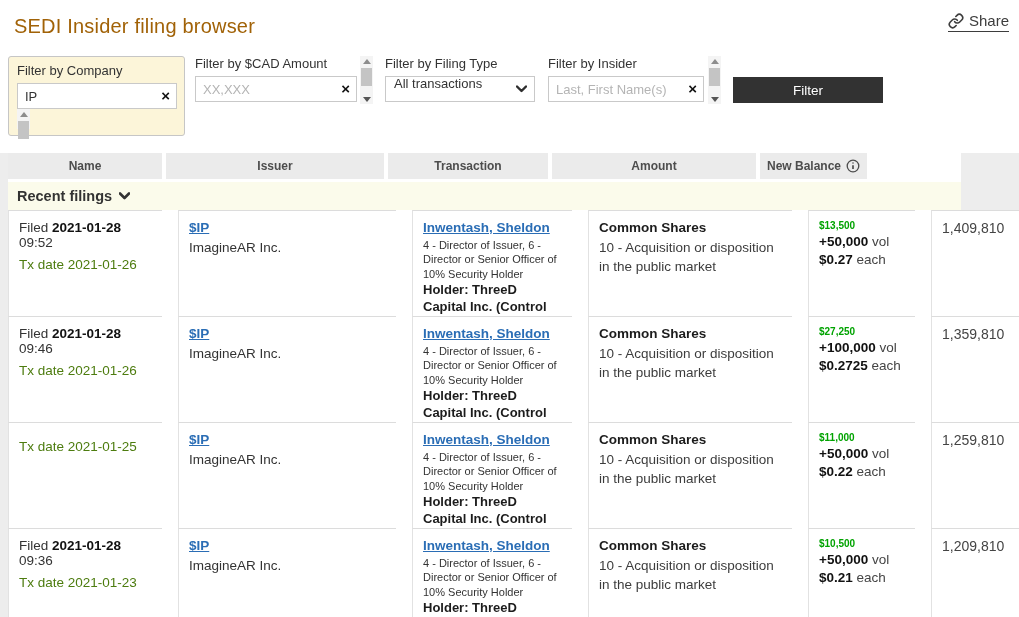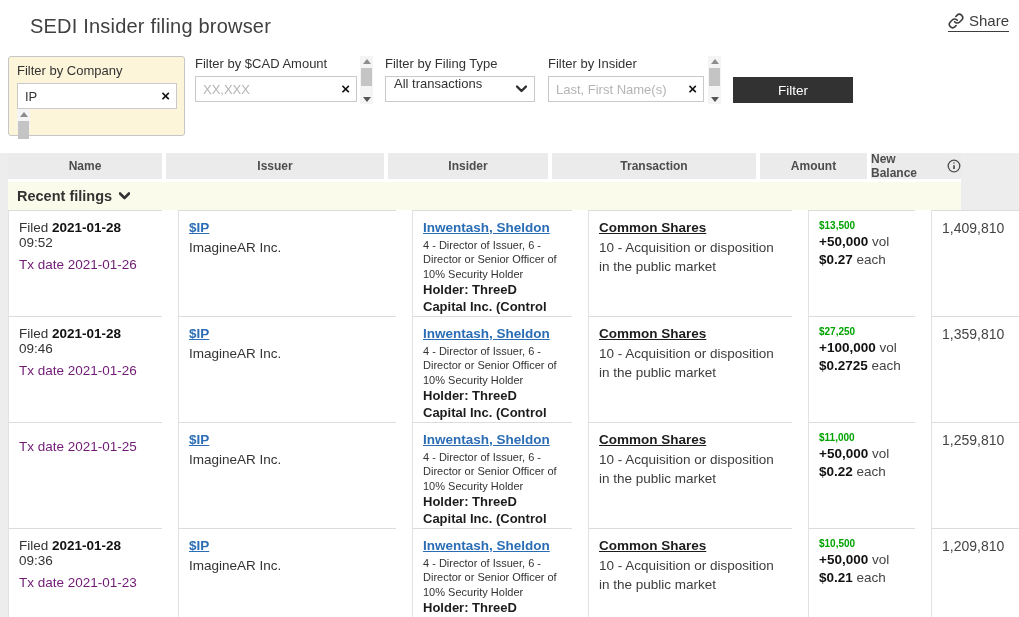--- a/index.html
+++ b/index.html
@@ -6,21 +6,21 @@
     --accent_green:#00a300; --link_blue:#2a6db5; --button_dark:#323232;
     --highlight_cream:#fcf5d9; --header_gray:#ebebeb; --group_row_cream:#fbfbeb;
     --gutter_gray:#ededed;
   }
   *{box-sizing:border-box;margin:0;padding:0;}
   html,body{width:1019px;height:617px;overflow:hidden;background:#fff;
     font-family:"Liberation Sans","DejaVu Sans",sans-serif;color:#333;font-size:13px;}
 
   
   .topbar{position:relative;height:46px;}
-  .page-title{position:absolute;left:30px;top:15px;font-size:20px;font-weight:400;color:#404040;letter-spacing:.2px;}
+  .page-title{position:absolute;left:14px;top:15px;font-size:20px;font-weight:400;color:#a16207;letter-spacing:.2px;}
   .share{position:absolute;right:10px;top:12px;display:flex;align-items:center;gap:5px;
     color:#3d3d3d;font-size:15px;text-decoration:none;border-bottom:1px solid #3d3d3d;
     padding-bottom:2px;cursor:pointer;}
   .share svg{display:block;}
 
   
   .filters{display:flex;align-items:flex-start;margin:10px 0 0 8px;}
   .fgroup{display:flex;align-items:flex-start;}
   .fcol{display:flex;flex-direction:column;}
   .flabel{font-size:13px;color:#333;margin-bottom:5px;white-space:nowrap;}
@@ -44,48 +44,48 @@
   .sp-up,.sp-down{height:10px;display:flex;align-items:center;justify-content:center;}
   .sp-up::after{content:"";border-left:4px solid transparent;border-right:4px solid transparent;border-bottom:5px solid #8d8d8d;}
   .sp-down::after{content:"";border-left:4px solid transparent;border-right:4px solid transparent;border-top:5px solid #555;}
   .sp-track{flex:1;position:relative;}
   .sp-thumb{position:absolute;left:1px;right:1px;top:2px;height:18px;background:#c4c4c4;}
   
   .select{position:relative;width:150px;height:26px;border:1px solid #c9c9c9;background:#fff;
     display:flex;align-items:center;padding:0 24px 12px 8px;cursor:pointer;}
   .select svg{position:absolute;right:7px;top:8px;}
   
-  .filter-btn{width:120px;height:26px;margin-top:21px;border:0;background:var(--button_dark,#323232);
+  .filter-btn{width:150px;height:26px;margin-top:21px;border:0;background:var(--button_dark,#323232);
     color:#fff;font-family:inherit;font-size:13.5px;cursor:pointer;}
 
   
   .tablewrap{position:relative;margin:17px 0 0 8px;}
   .gutter-right{position:absolute;top:0;bottom:-200px;left:953px;right:-8px;background:var(--gutter_gray,#ededed);width:auto;}
   .gutter-right{right:0;width:66px;left:auto;margin-right:-8px;}
   .gutter-left{position:absolute;top:0;bottom:-200px;left:-8px;width:8px;background:var(--gutter_gray,#ededed);}
   .grid{position:relative;display:grid;grid-template-columns:154px 218px 160px 204px 107px 90px 40px;column-gap:4px;}
   .hcell{background:var(--header_gray,#ebebeb);height:26px;display:flex;align-items:center;justify-content:center;
     font-weight:700;font-size:12px;color:#4d4d4d;gap:5px;}
   .hcell.empty{background:transparent;}
   .info{display:inline-flex;cursor:pointer;}
   .group-row{position:relative;background:var(--group_row_cream,#fbfbeb);width:953px;height:28px;margin-top:3px;
     display:flex;align-items:center;padding-left:9px;gap:7px;font-weight:700;font-size:14.5px;color:#333;cursor:pointer;}
   .body{position:relative;display:grid;grid-template-columns:154px 218px 160px 204px 107px 90px 40px;column-gap:16px;
     grid-auto-rows:106px;}
   .cell{background:#fff;border-top:1px solid #dcdcdc;border-left:1px solid #e2e2e2;padding:9px 10px 8px 10px;
     font-size:13.5px;overflow:hidden;}
   .cell.nb-cell{border-right:1px solid #e2e2e2;color:#444;font-size:14px;}
   .cell.plus-cell{border-right:1px solid #e2e2e2;padding:5px 0 0 0;display:flex;justify-content:center;align-items:flex-start;}
-  .line2{margin-top:7px;color:#701a75;}
+  .line2{margin-top:7px;color:#4d7c0f;}
   b.dt{color:#111;}
   .link{color:var(--link_blue,#2a6db5);font-weight:700;text-decoration:underline;cursor:pointer;display:inline-block;}
   .issuer-name{margin-top:5px;color:#333;}
   .roles{margin-top:3px;font-size:11px;line-height:1.3;color:#333;}
   .holder{margin-top:1px;font-size:13px;line-height:1.3;color:#1c1c1c;font-weight:700;}
-  .security{font-weight:700;color:#1c1c1c;text-decoration:underline;}
+  .security{font-weight:700;color:#1c1c1c;}
   .txtype{margin-top:4px;line-height:1.4;color:#3c3c3c;}
   .amt{font-weight:700;font-size:10px;color:var(--accent_green,#00a300);}
   .amount-cell div{margin-bottom:3px;}
   .amount-cell b{color:#111;}
   .sfx{color:#444;}
   .plusbtn{width:34px;height:32px;border:0;border-radius:4px;background:#cacaca;cursor:pointer;
     display:flex;align-items:center;justify-content:center;}
   .plusbtn span{color:#fff;font-size:24px;font-weight:700;line-height:24px;margin-top:-3px;}
 </style>
 </head>
@@ -168,21 +168,20 @@
   <button class="filter-btn">Filter</button>
 </div>
 
 <div class="tablewrap">
   <div class="gutter-left"></div>
   <div class="gutter-right"></div>
 
   <div class="grid">
     <div class="hcell">Name</div>
     <div class="hcell">Issuer</div>
-    <div class="hcell">Insider</div>
     <div class="hcell">Transaction</div>
     <div class="hcell">Amount</div>
     <div class="hcell">
       <span>New Balance</span>
       <span class="info">
         <svg width="14" height="14" viewBox="0 0 14 14" fill="none" stroke="#4d4d4d" stroke-width="1.3">
           <circle cx="7" cy="7" r="5.8"></circle>
             <line x1="7" y1="6.2" x2="7" y2="10" stroke-width="1.7"></line>
             <line x1="7" y1="3.6" x2="7" y2="4.6" stroke-width="1.7"></line>
         </svg>

